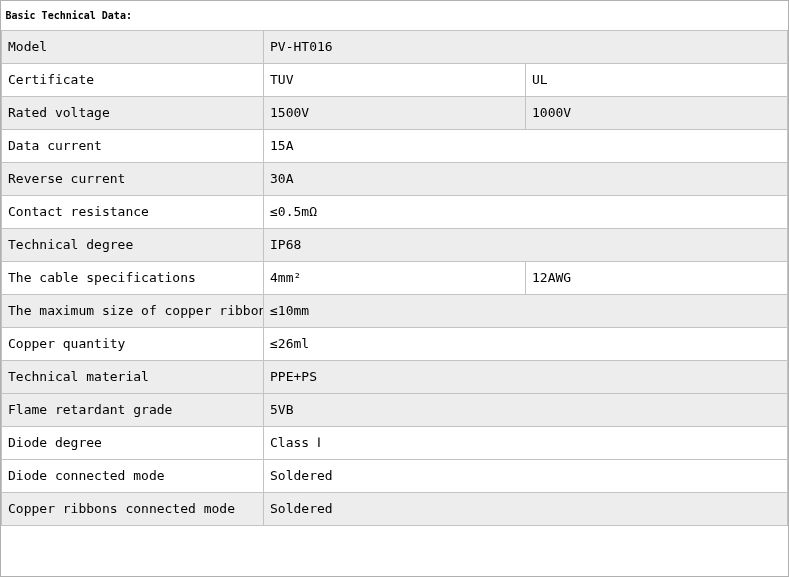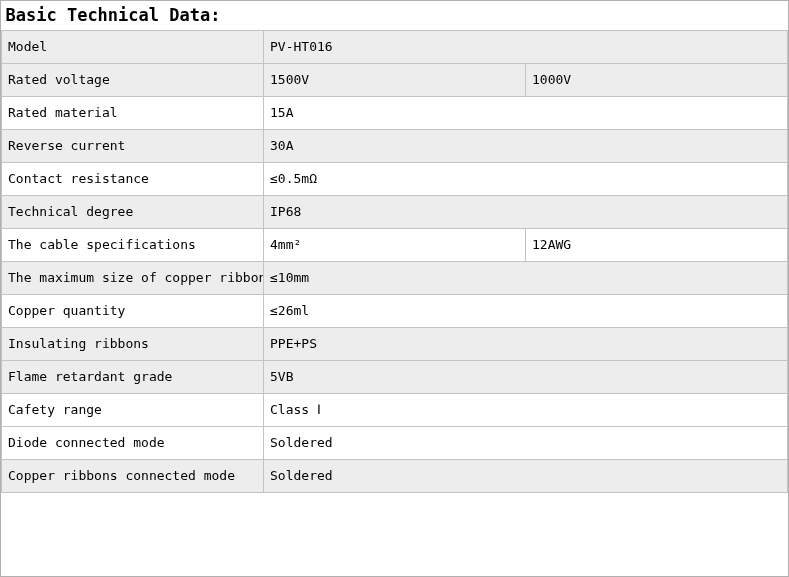--- a/index.html
+++ b/index.html
@@ -36,21 +36,21 @@
     font-size: 13px;
     color: #000000;
     line-height: 1.1;
     overflow: hidden;
     white-space: nowrap;
   }
   tr.title-row td {
     border: none;
     border-bottom: 1px solid #c3c3c3;
     font-weight: bold;
-    font-size: 17px;
+    font-size: 10px;
     height: 29px;
     padding-left: 4px;
     background: #ffffff;
   }
   tr.shade td {
     background: #ededed;
   }
   tr.plain td {
     background: #ffffff;
   }
@@ -76,27 +76,32 @@
     <tbody>
       <tr class="title-row">
         <td colspan="3">Basic Technical Data:</td>
       </tr>
     </tbody>
     <tbody id="rows-body">
         <tr class="row-h shade">
           <td class="label">Model</td>
           <td class="v1" colspan="2">PV-HT016</td>
         </tr>
+        <tr class="row-h plain">
+          <td class="label">Certificate</td>
+          <td class="v1">TUV</td>
+          <td class="v2">UL</td>
+        </tr>
         <tr class="row-h shade">
           <td class="label">Rated voltage</td>
           <td class="v1">1500V</td>
           <td class="v2">1000V</td>
         </tr>
         <tr class="row-h plain">
-          <td class="label">Rated material</td>
+          <td class="label">Data current</td>
           <td class="v1" colspan="2">15A</td>
         </tr>
         <tr class="row-h shade">
           <td class="label">Reverse current</td>
           <td class="v1" colspan="2">30A</td>
         </tr>
         <tr class="row-h plain">
           <td class="label">Contact resistance</td>
           <td class="v1" colspan="2">≤0.5mΩ</td>
         </tr>
@@ -111,29 +116,29 @@
         </tr>
         <tr class="row-h shade">
           <td class="label">The maximum size of copper ribbons</td>
           <td class="v1" colspan="2">≤10mm</td>
         </tr>
         <tr class="row-h plain">
           <td class="label">Copper quantity</td>
           <td class="v1" colspan="2">≤26ml</td>
         </tr>
         <tr class="row-h shade">
-          <td class="label">Insulating ribbons</td>
+          <td class="label">Technical material</td>
           <td class="v1" colspan="2">PPE+PS</td>
         </tr>
         <tr class="row-h shade">
           <td class="label">Flame retardant grade</td>
           <td class="v1" colspan="2">5VB</td>
         </tr>
         <tr class="row-h plain">
-          <td class="label">Cafety range</td>
+          <td class="label">Diode degree</td>
           <td class="v1" colspan="2">Class Ⅰ</td>
         </tr>
         <tr class="row-h plain">
           <td class="label">Diode connected mode</td>
           <td class="v1" colspan="2">Soldered</td>
         </tr>
         <tr class="row-h shade">
           <td class="label">Copper ribbons connected mode</td>
           <td class="v1" colspan="2">Soldered</td>
         </tr>

